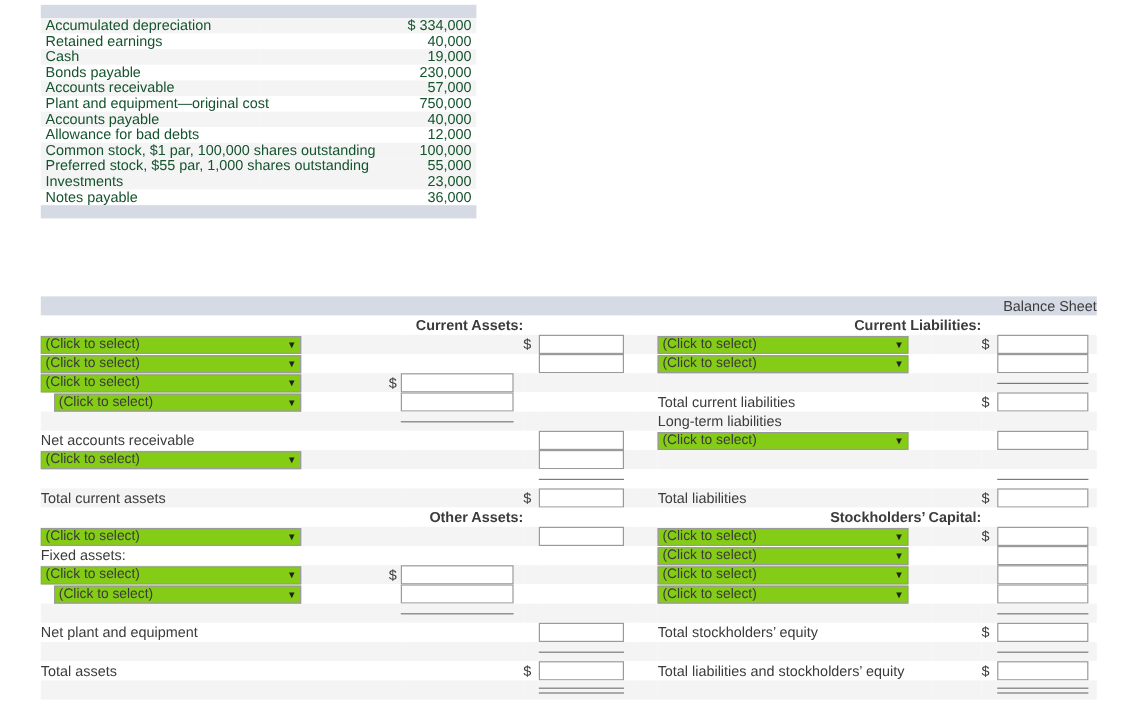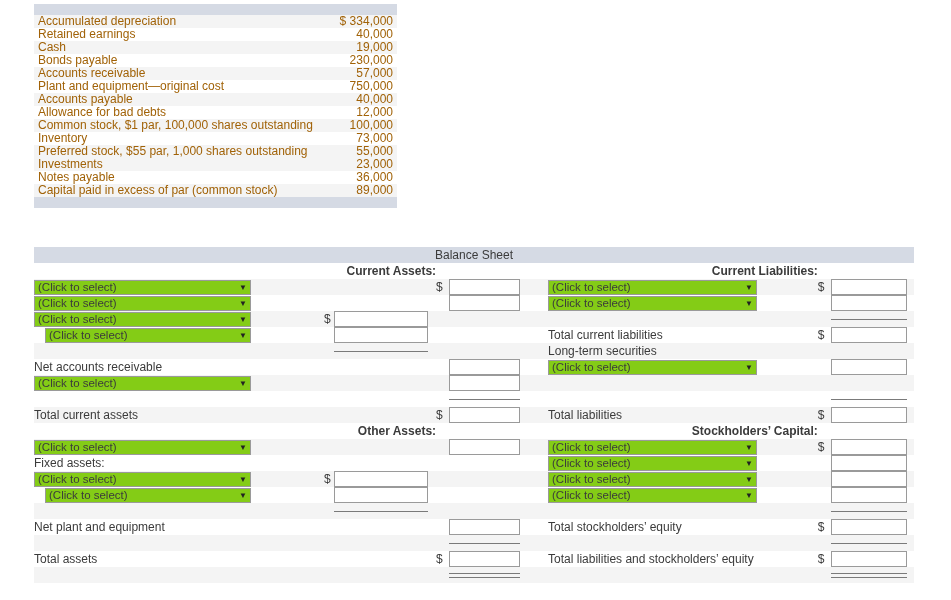--- a/index.html
+++ b/index.html
@@ -15,21 +15,21 @@
   .page{position:relative;width:951px;height:600px;}
 
   
   .accounts-table{
     position:absolute;left:34px;top:4px;width:363px;
     border-collapse:collapse;
     table-layout:fixed;
   }
   .accounts-table td{
     padding:0 4px;height:13px;line-height:13px;
-    font-size:12px;color:#a16207;white-space:nowrap;
+    font-size:12px;color:#14532d;white-space:nowrap;
   }
   .accounts-table .band{
     background:#d5dae4;height:11px;padding:0;
   }
   .accounts-table .acct-name{text-align:left;}
   .accounts-table .acct-val{text-align:right;width:92px;}
   .accounts-table tr.alt td{background:#f4f4f4;}
   .accounts-table tr.plain td{background:#ffffff;}
 
   
@@ -50,21 +50,21 @@
   .c-gap1{width:36px;}
   .c-sub{width:96px;}
   .c-dol1{width:12px;text-align:right;padding-right:2px;}
   .c-tot{width:75px;}
   .c-gap2{width:18px;}
   .c-label2{width:215px;}
   .c-gap3{width:38px;}
   .c-dol2{width:12px;text-align:right;padding-right:2px;}
   .c-tot2{width:78px;}
 
-  .title-c{text-align:center;font-size:12px;color:#3b3b3b;}
+  .title-c{text-align:right;font-size:12px;color:#3b3b3b;}
   .hdr-b{font-weight:bold;text-align:right;}
   .plainlbl{padding-left:2px;}
   .lbl-ind1{padding-left:14px;}
 
   
   .sel{
     display:block;
     box-sizing:border-box;
     height:15px;line-height:13px;
     border:1px solid #9a9a9a;
@@ -146,39 +146,31 @@
           <td class="acct-val">40,000</td>
         </tr>
         <tr class="plain">
           <td class="acct-name">Allowance for bad debts</td>
           <td class="acct-val">12,000</td>
         </tr>
         <tr class="alt">
           <td class="acct-name">Common stock, $1 par, 100,000 shares outstanding</td>
           <td class="acct-val">100,000</td>
         </tr>
-        <tr class="plain">
-          <td class="acct-name">Inventory</td>
-          <td class="acct-val">73,000</td>
-        </tr>
         <tr class="alt">
           <td class="acct-name">Preferred stock, $55 par, 1,000 shares outstanding</td>
           <td class="acct-val">55,000</td>
         </tr>
         <tr class="alt">
           <td class="acct-name">Investments</td>
           <td class="acct-val">23,000</td>
         </tr>
         <tr class="plain">
           <td class="acct-name">Notes payable</td>
           <td class="acct-val">36,000</td>
-        </tr>
-        <tr class="alt">
-          <td class="acct-name">Capital paid in excess of par (common stock)</td>
-          <td class="acct-val">89,000</td>
         </tr>
         <tr>
           <td class="band" colspan="2"></td>
         </tr>
       </tbody>
   </table>
 
   <table class="bs">
     <colgroup>
       <col class="c-label">
@@ -288,21 +280,21 @@
 
       <tr class="alt">
         <td></td>
         <td></td>
         <td>
             <span class="rule rule-sub"></span>
           </td>
         <td></td>
         <td></td>
         <td></td>
-        <td class="plainlbl">Long-term securities</td>
+        <td class="plainlbl">Long-term liabilities</td>
         <td></td>
         <td></td>
         <td></td>
       </tr>
 
       <tr class="plain">
         <td class="plainlbl">Net accounts receivable</td>
         <td></td>
         <td></td>
         <td></td>

